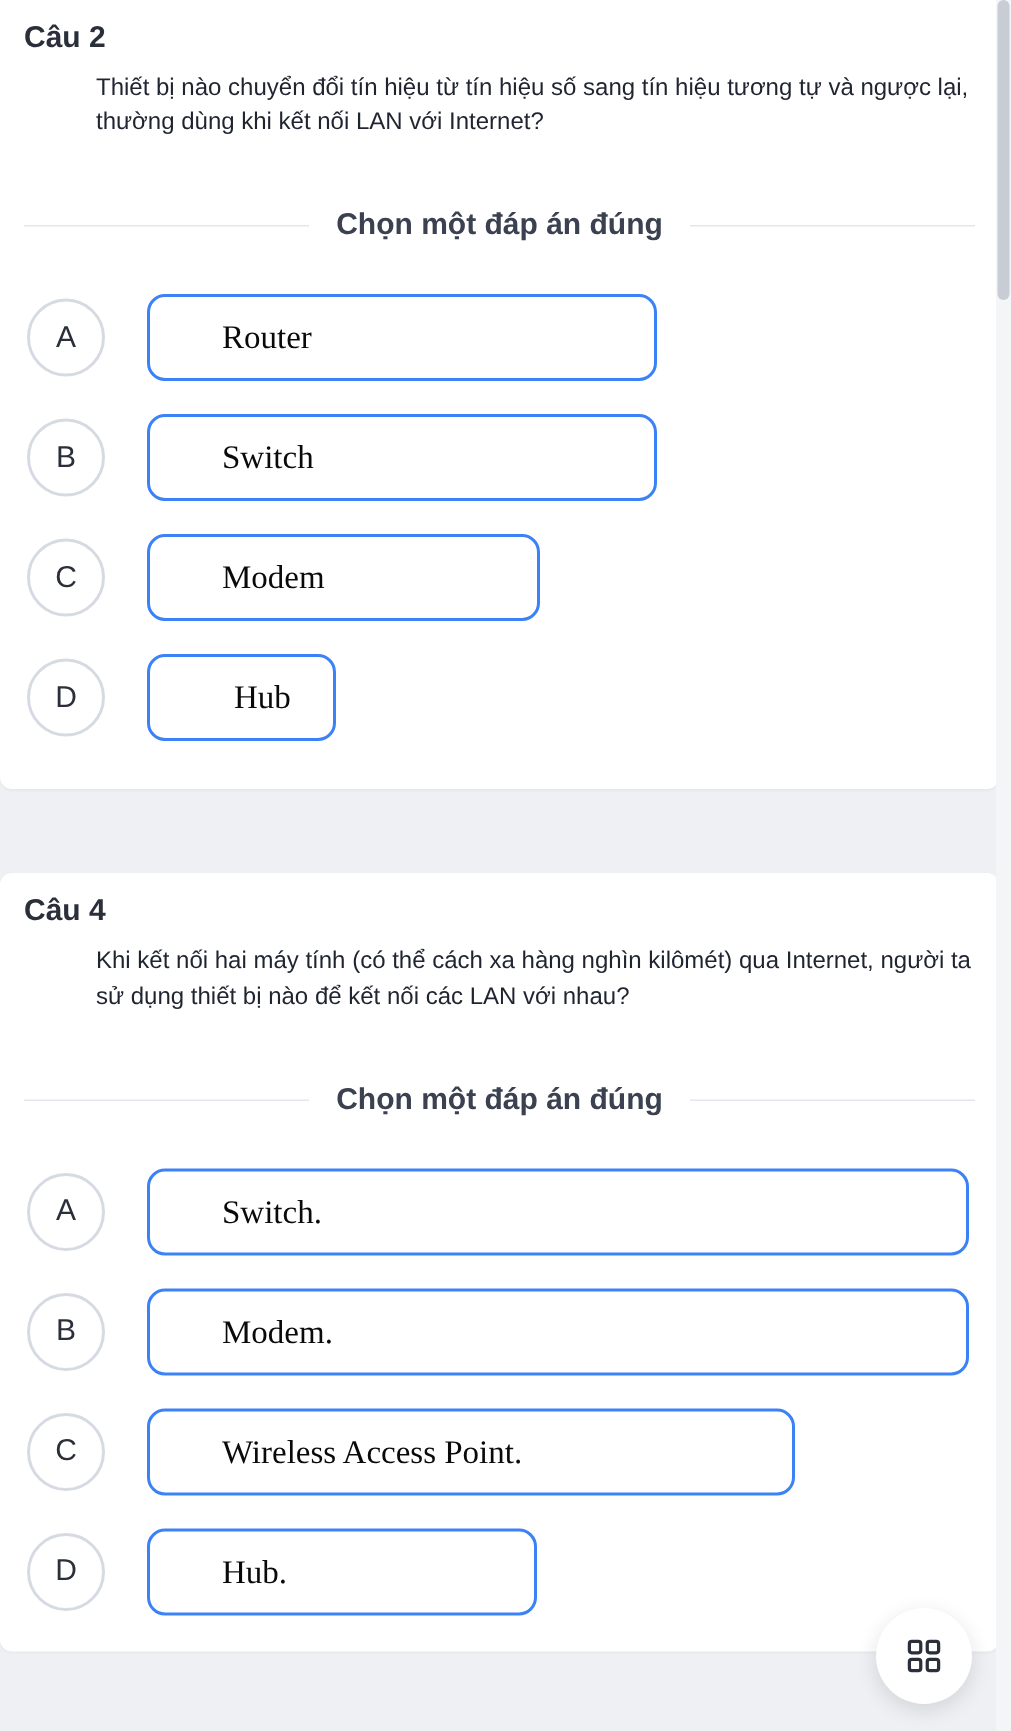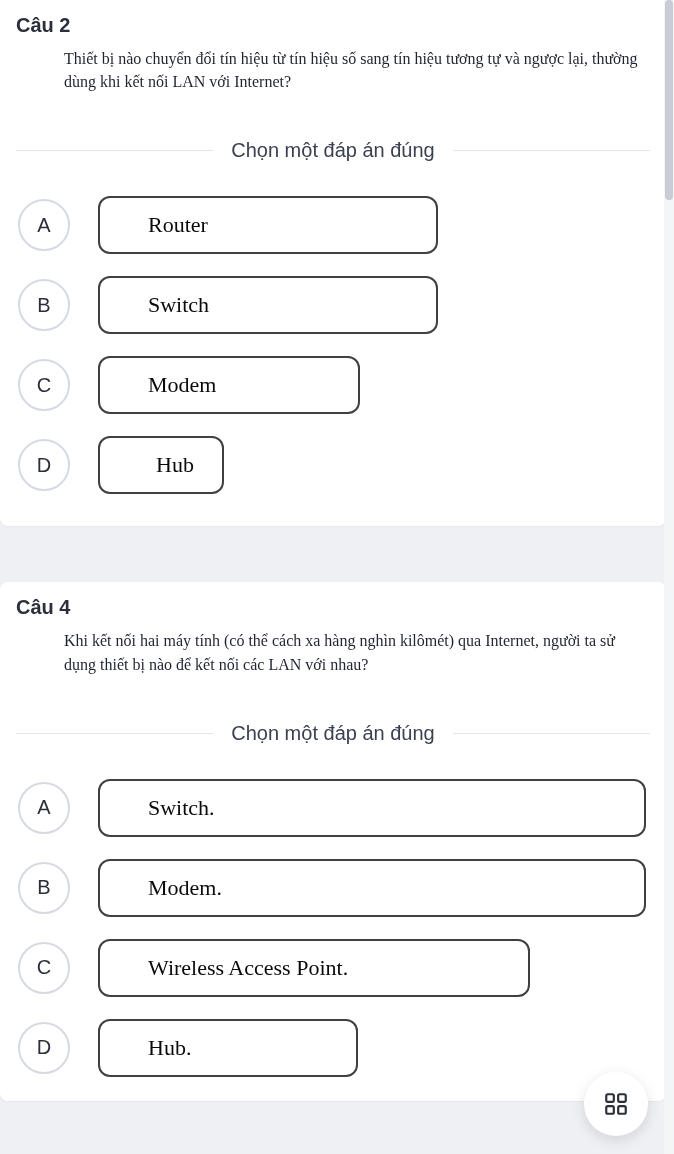--- a/index.html
+++ b/index.html
@@ -14,42 +14,42 @@
     padding: 14px 16px 32px 16px;
     position: relative;
     box-shadow: 0 1px 2px rgba(0,0,0,0.04);
   }
   .card:first-child { margin-top: 0; border-top-left-radius: 0; border-top-right-radius: 0; }
   .q-title {
     font-size: 20px; font-weight: 700; color: #2a2f3a; margin-bottom: 10px;
   }
   .q-body {
     font-size: 16px; color: #1f2430; line-height: 1.45;
-    font-family: Liberation Serif, serif;
+    font-family: Liberation Sans, sans-serif;
     padding: 0 2px 0 48px;
   }
   .inst-sep {
     display: flex; align-items: center; margin: 46px 0 34px 0;
   }
   .inst-sep::before, .inst-sep::after {
     content: ""; flex: 1; height: 1px; background: #e3e6ec;
   }
   .inst-label {
-    font-size: 20px; font-weight: 400; color: #3b4150; padding: 0 18px;
+    font-size: 20px; font-weight: 700; color: #3b4150; padding: 0 18px;
     font-family: Arial, Helvetica, sans-serif;
   }
   .options { display: flex; flex-direction: column; gap: 22px; padding-left: 2px; }
   .option-row { display: flex; align-items: center; gap: 28px; cursor: pointer; }
   .letter-circle {
     width: 52px; height: 52px; min-width: 52px; border-radius: 50%;
     border: 2px solid #d6dae3; display: flex; align-items: center; justify-content: center;
     font-size: 20px; color: #2a2f3a; font-weight: 500; background: #fff;
   }
   .option-box {
-    border: 2px solid #404040; border-radius: 12px; height: 58px;
+    border: 2px solid #3b82f6; border-radius: 12px; height: 58px;
     display: flex; align-items: center; padding: 0 18px 0 48px;
     font-family: "Times New Roman", Times, serif; font-size: 22px; color: #0a0a0a;
     background: #fff;
   }
   
   .w-router { width: 340px; }
   .w-switch { width: 340px; }
   .w-modem  { width: 262px; }
   .w-hub    { width: 126px; padding-left: 56px; }
   

